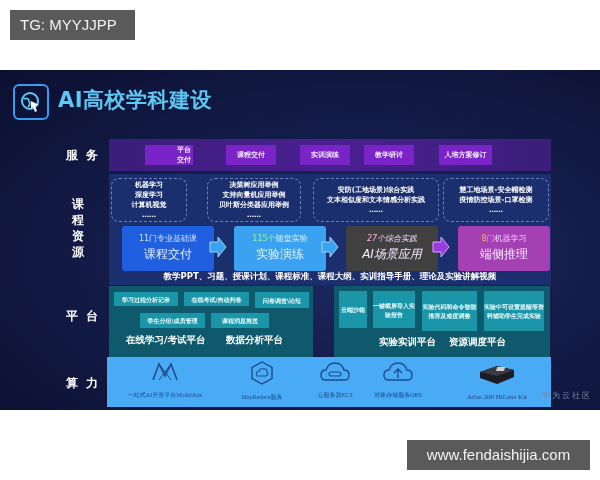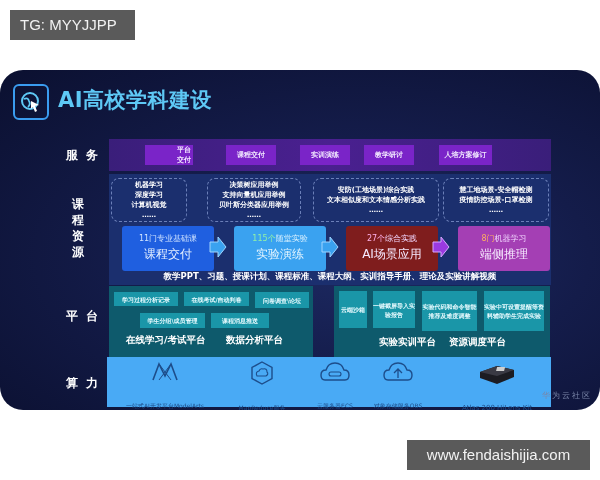--- a/index.html
+++ b/index.html
@@ -1,38 +1,38 @@
 <!DOCTYPE html>
 <html><head>
 <meta charset="utf-8">
 <style>
   * { box-sizing: border-box; margin: 0; padding: 0; }
   html, body { width: 600px; height: 480px; background: #ffffff; overflow: hidden; font-family: "DejaVu Sans", "Liberation Sans", sans-serif; }
   .wm-top { position: absolute; left: 10px; top: 10px; width: 125px; height: 30px; background: #5a5a5a; color: #f2f2f2; font-family: "Liberation Sans", sans-serif; font-size: 15px; line-height: 30px; padding-left: 10px; }
   .wm-bottom { position: absolute; left: 407px; top: 440px; width: 183px; height: 30px; background: #5a5a5a; color: #f2f2f2; font-family: "Liberation Sans", sans-serif; font-size: 15px; line-height: 30px; text-align: center; }
   .slide { position: absolute; left: 0; top: 70px; width: 600px; height: 340px;
-    background: radial-gradient(ellipse at 60% 55%, #1d2a63 0%, #141c4a 45%, #0b1030 100%); overflow: hidden; border-radius: 23px; }
+    background: radial-gradient(ellipse at 60% 55%, #1d2a63 0%, #141c4a 45%, #0b1030 100%); overflow: hidden; }
   .logo { position: absolute; left: 13px; top: 14px; width: 36px; height: 36px; border: 2px solid #3a9cf0; border-radius: 6px; display:flex; align-items:center; justify-content:center; }
   .title { position: absolute; left: 58px; top: 16px; font-size: 21px; font-weight: bold; color: #5ec8f5; letter-spacing: 0.5px; }
   .rowlabel { position: absolute; color: #ffffff; font-weight: bold; font-size: 12px; text-align:center; }
   .svc-band { position: absolute; left: 109px; top: 69px; width: 442px; height: 32px; background: linear-gradient(90deg,#3a1e7a,#4a2090 50%,#3a1e7a); }
   .svc-btn { position: absolute; top: 6px; height: 20px; background: #7a24c8; color: #f2e8ff; font-size: 7px; font-weight: bold; display:flex; align-items:center; justify-content:center; }
   .res-band { position: absolute; left: 109px; top: 104px; width: 442px; height: 111px; background: #1b2f6e; }
   .ex-box { position: absolute; top: 4px; height: 44px; border: 1px dashed #6b7fb8; border-radius: 8px; color: #ffffff; font-size: 7px; font-weight: bold; text-align: center; line-height: 10px; display:flex; flex-direction:column; justify-content:center; }
   .card { position: absolute; top: 52px; width: 92px; height: 45px; border-radius: 3px; text-align:center; }
   .card .c1 { font-size: 8px; margin-top: 7px; }
   .card .c2 { font-size: 12px; margin-top: 2px; }
   .arrow { position: absolute; top: 62px; width: 18px; height: 22px; }
   .res-foot { position: absolute; left: 0; top: 97px; width: 442px; text-align: center; color: #ffffff; font-size: 8.5px; font-weight: bold; }
   .plat { position: absolute; top: 216px; height: 75px; background: #0e5a6c; }
   .pbtn { position: absolute; background: #1a96a8; color: #e8fbff; font-size: 6px; font-weight: bold; display:flex; align-items:center; justify-content:center; text-align:center; line-height: 9px; }
   .pfoot { position: absolute; color: #ffffff; font-size: 9.5px; font-weight: bold; }
   .compute { position: absolute; left: 107px; top: 287px; width: 444px; height: 50px; background: #49aaf5; }
   .citem { position: absolute; top: 3px; text-align:center; }
-  .citem .lab { font-size: 6px; color: #1d4d8a; margin-top: 14px; white-space: nowrap; }
+  .citem .lab { font-size: 6px; color: #1d4d8a; margin-top: 3px; white-space: nowrap; font-family: Liberation Serif, serif; }
   .brand { position: absolute; left: 542px; top: 320px; color: #7a86a8; font-size: 8px; letter-spacing: 2px; }
 </style>
 </head>
 <body>
 
 <div class="wm-top">TG: MYYJJPP</div>
 
 <div class="slide">
   <div class="logo">
     <svg width="24" height="24" viewBox="0 0 24 24">
@@ -87,21 +87,21 @@
     <svg class="arrow" style="left:100px" viewBox="0 0 18 22">
         <path d="M1 6 H9 V1 L17 11 L9 21 V16 H1 Z" fill="#3aa2f0" stroke="#9fd4ff" stroke-width="1"></path>
       </svg>
     <div class="card" style="left:125px;background:#3aa2f0;">
       <div class="c1"><span style="color:#8ff0a8">115个</span><span style="color:#d8f0ff">随堂实验</span></div>
       <div class="c2" style="color:#e6f6ff">实验演练</div>
     </div>
     <svg class="arrow" style="left:212px" viewBox="0 0 18 22">
         <path d="M1 6 H9 V1 L17 11 L9 21 V16 H1 Z" fill="#3aa2f0" stroke="#9fd4ff" stroke-width="1"></path>
       </svg>
-    <div class="card" style="left:237px;background:#7f1d1d;">
+    <div class="card" style="left:237px;background:#404040;font-style:italic;">
       <div class="c1"><span style="color:#ffb0e8">27个</span><span style="color:#f2d8ff">综合实践</span></div>
       <div class="c2" style="color:#f6eaff">AI场景应用</div>
     </div>
     <svg class="arrow" style="left:323px" viewBox="0 0 18 22">
         <path d="M1 6 H9 V1 L17 11 L9 21 V16 H1 Z" fill="#9a3ae0" stroke="#d8a8ff" stroke-width="1"></path>
       </svg>
     <div class="card" style="left:349px;background:#a43fb4;">
       <div class="c1"><span style="color:#ffb060">8门</span><span style="color:#f2d8ff">机器学习</span></div>
       <div class="c2" style="color:#f6eaff">端侧推理</div>
     </div>

